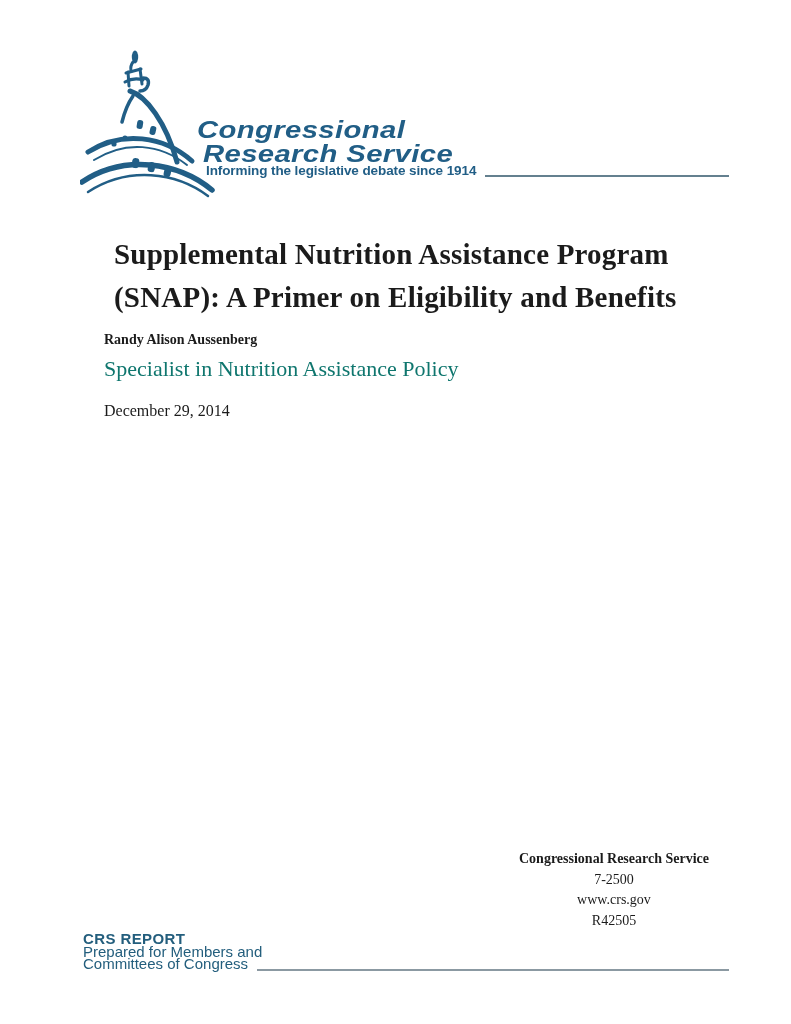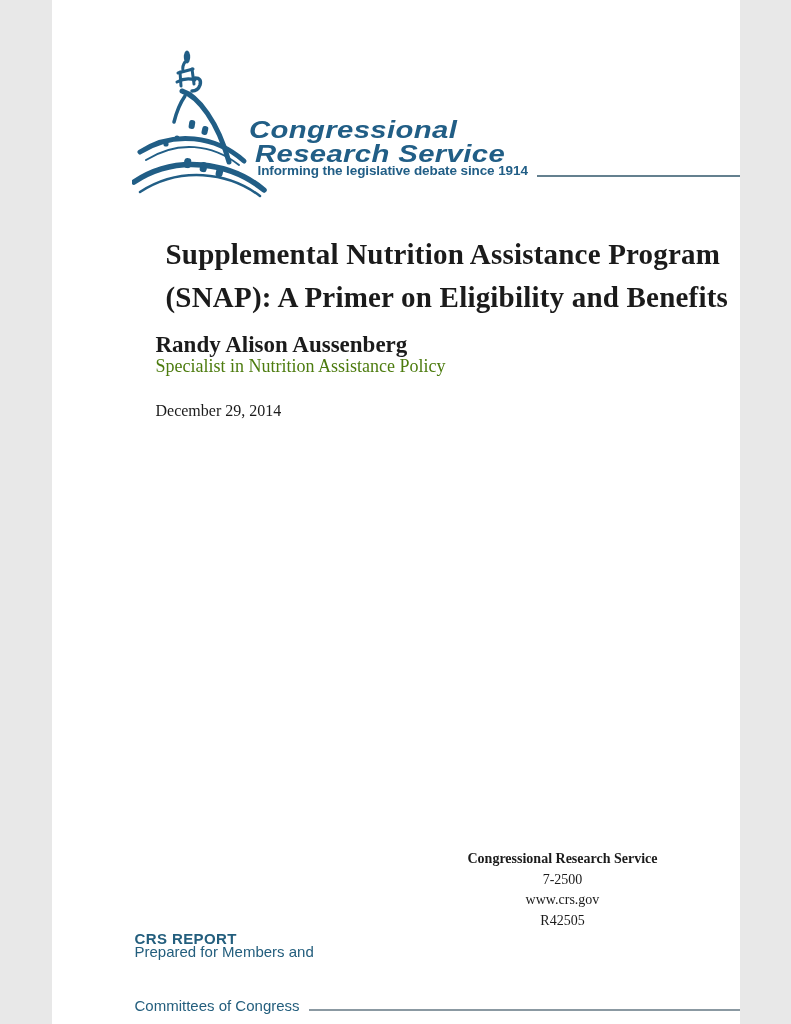--- a/index.html
+++ b/index.html
@@ -1,18 +1,18 @@
 <!DOCTYPE html>
 <html><head>
 <meta charset="utf-8">
 <style>
   html, body { margin: 0; padding: 0; background: #e8e8e8; }
   .page {
     position: relative;
-    width: 688px;
+    width: 791px;
     height: 1024px;
     margin: 0 auto;
     background: #ffffff;
     overflow: hidden;
     font-family: "Liberation Serif", serif;
   }
 
   
   .dome {
     position: absolute;
@@ -72,30 +72,30 @@
     font-family: "Liberation Serif", serif;
     font-weight: bold;
     font-size: 29px;
     line-height: 43px;
     letter-spacing: 0.2px;
   }
   .author-name {
     position: absolute;
     left: 104px;
     top: 332px;
-    font-size: 23px;
+    font-size: 14px;
     font-weight: bold;
     color: #1b1b1b;
   }
   .author-role {
     position: absolute;
     left: 104px;
     top: 356px;
-    font-size: 18px;
-    color: #4d7c0f;
+    font-size: 22px;
+    color: #0f766e;
   }
   .report-date {
     position: absolute;
     left: 104px;
     top: 402px;
     font-size: 16px;
     color: #1b1b1b;
   }
 
   
@@ -115,21 +115,21 @@
     position: absolute;
     left: 83px;
     top: 933px;
     width: 646px;
     color: #235e7d;
     font-family: "Liberation Sans", sans-serif;
     font-size: 15px;
     line-height: 12.5px;
   }
   .banner-label { font-weight: bold; letter-spacing: 0.4px; }
-  .banner-row { display: flex; align-items: center; margin-top: 42px; }
+  .banner-row { display: flex; align-items: flex-end; }
   .banner-row .rule {
     flex: 1;
     height: 2px;
     margin-left: 9px;
     margin-top: 8px;
     background: #8b99a2;
   }
 </style>
 </head>
 <body>

